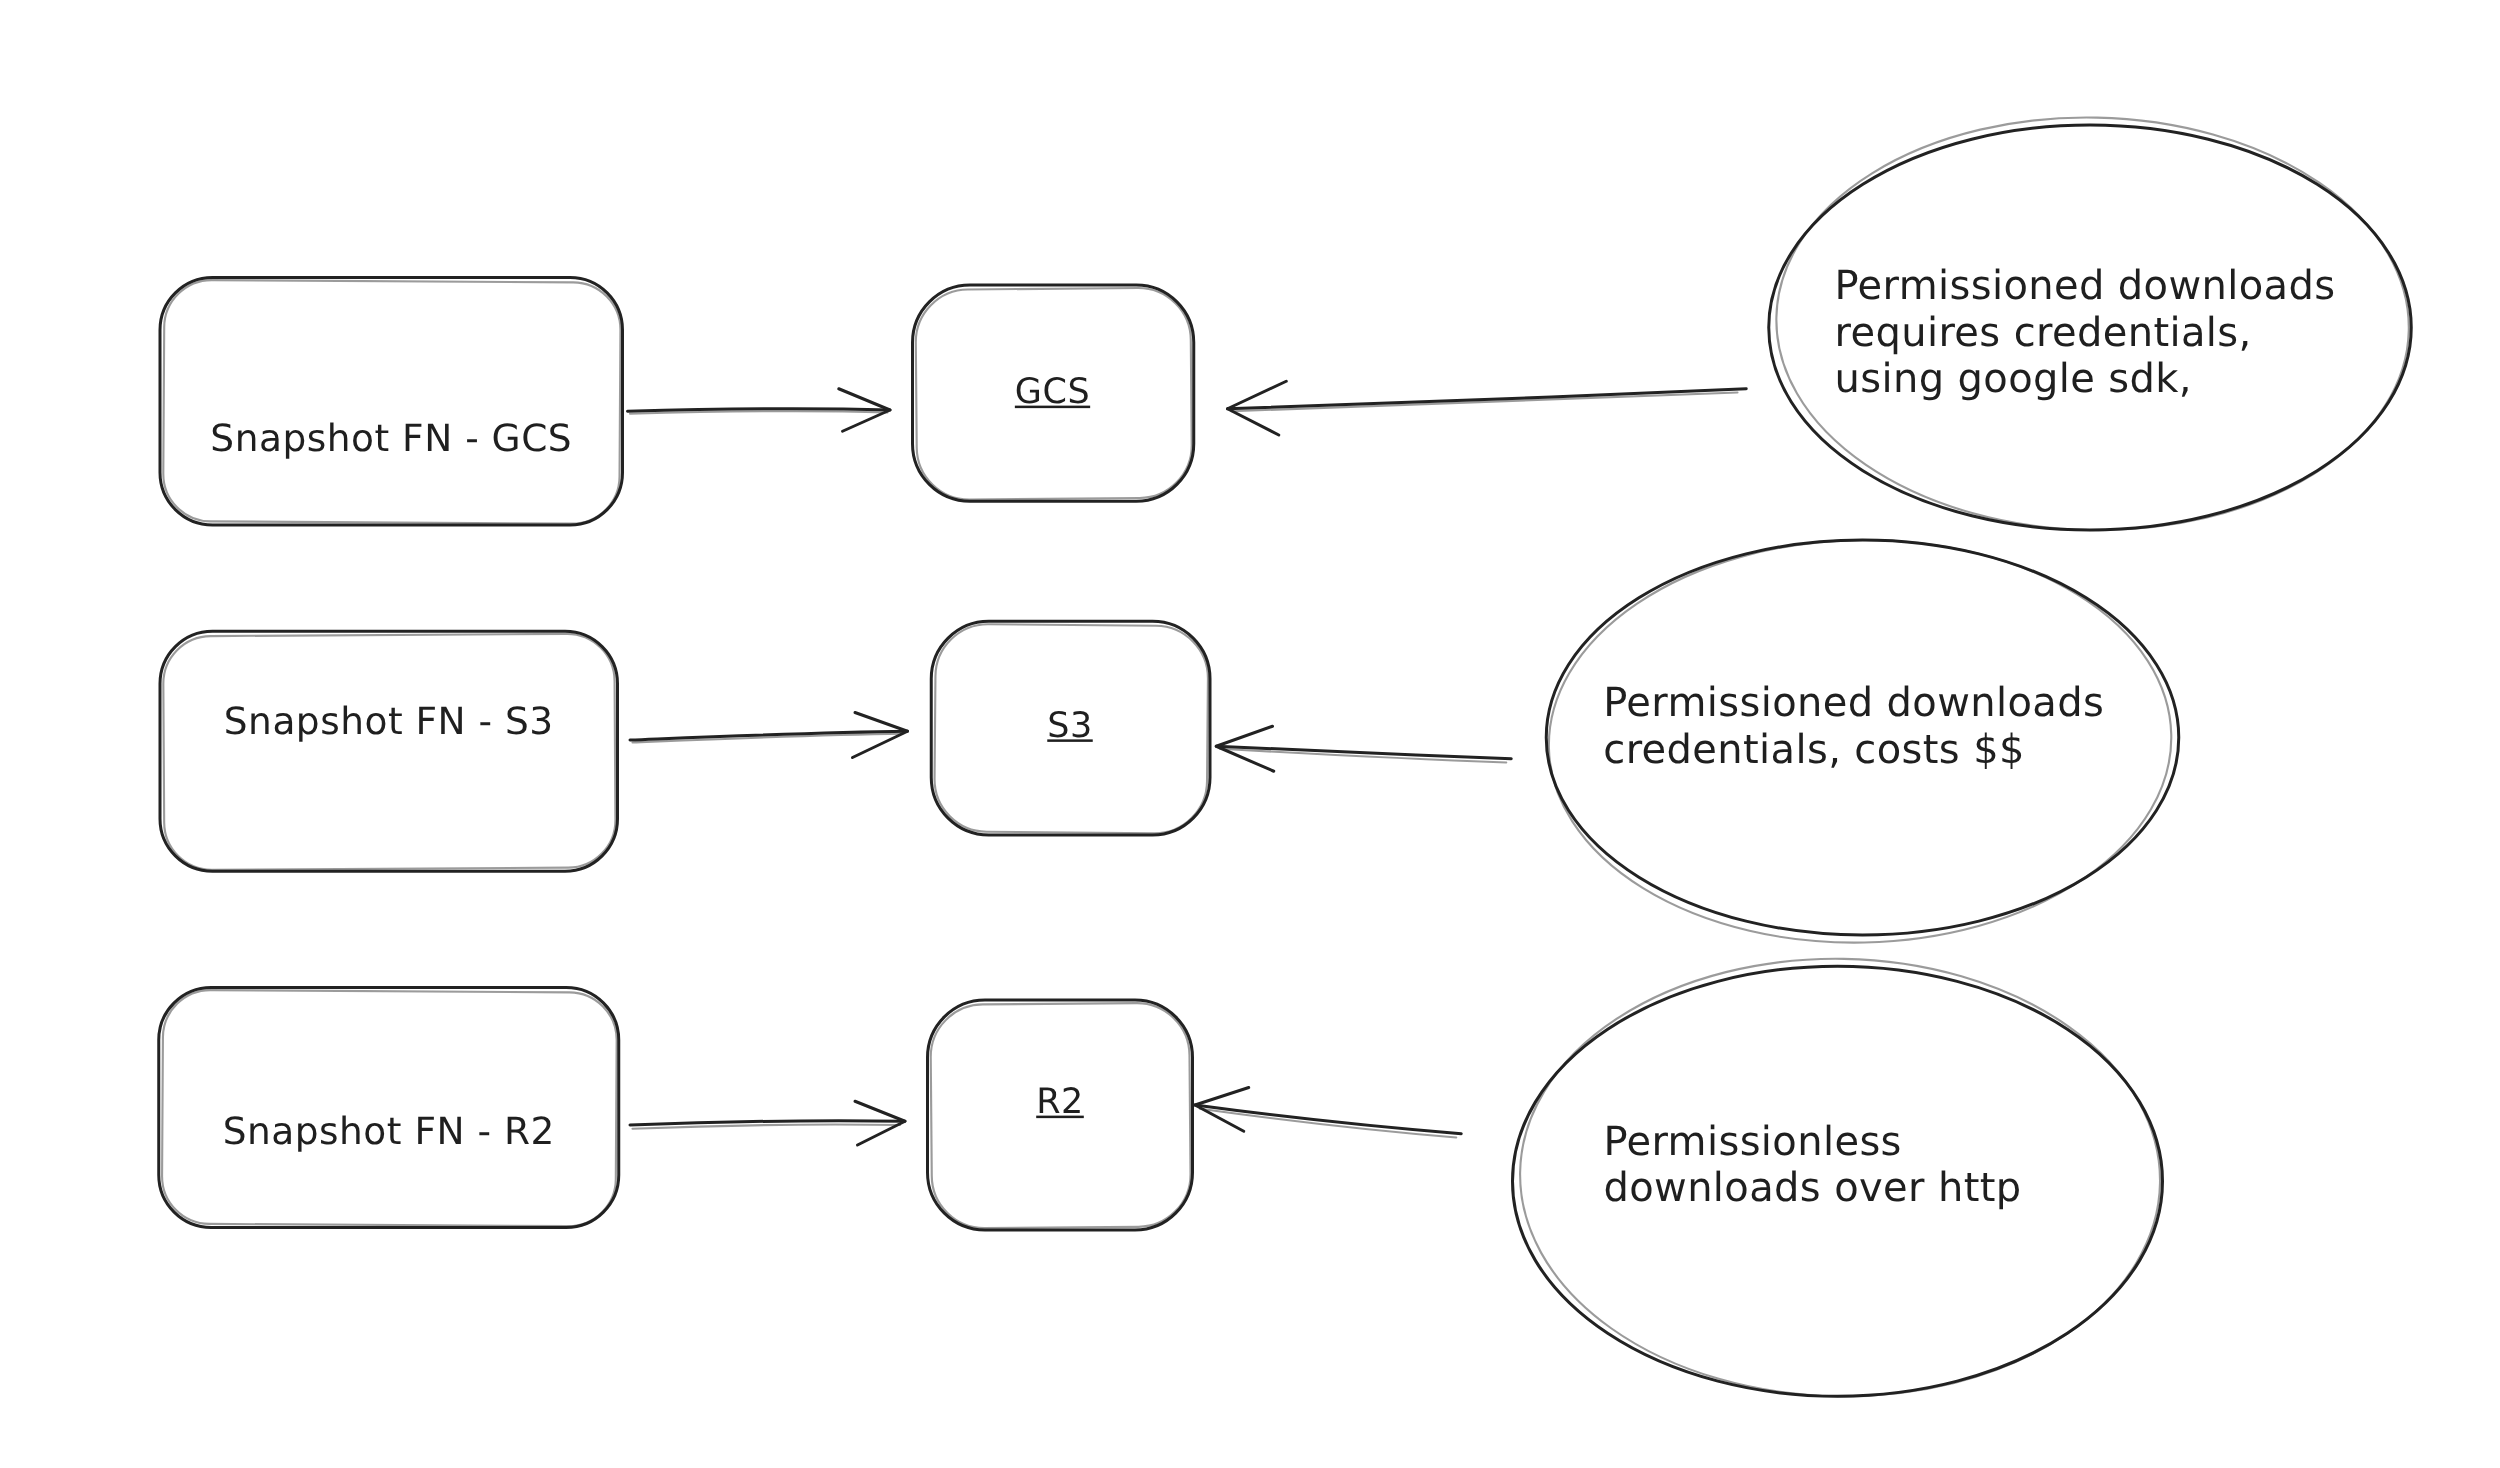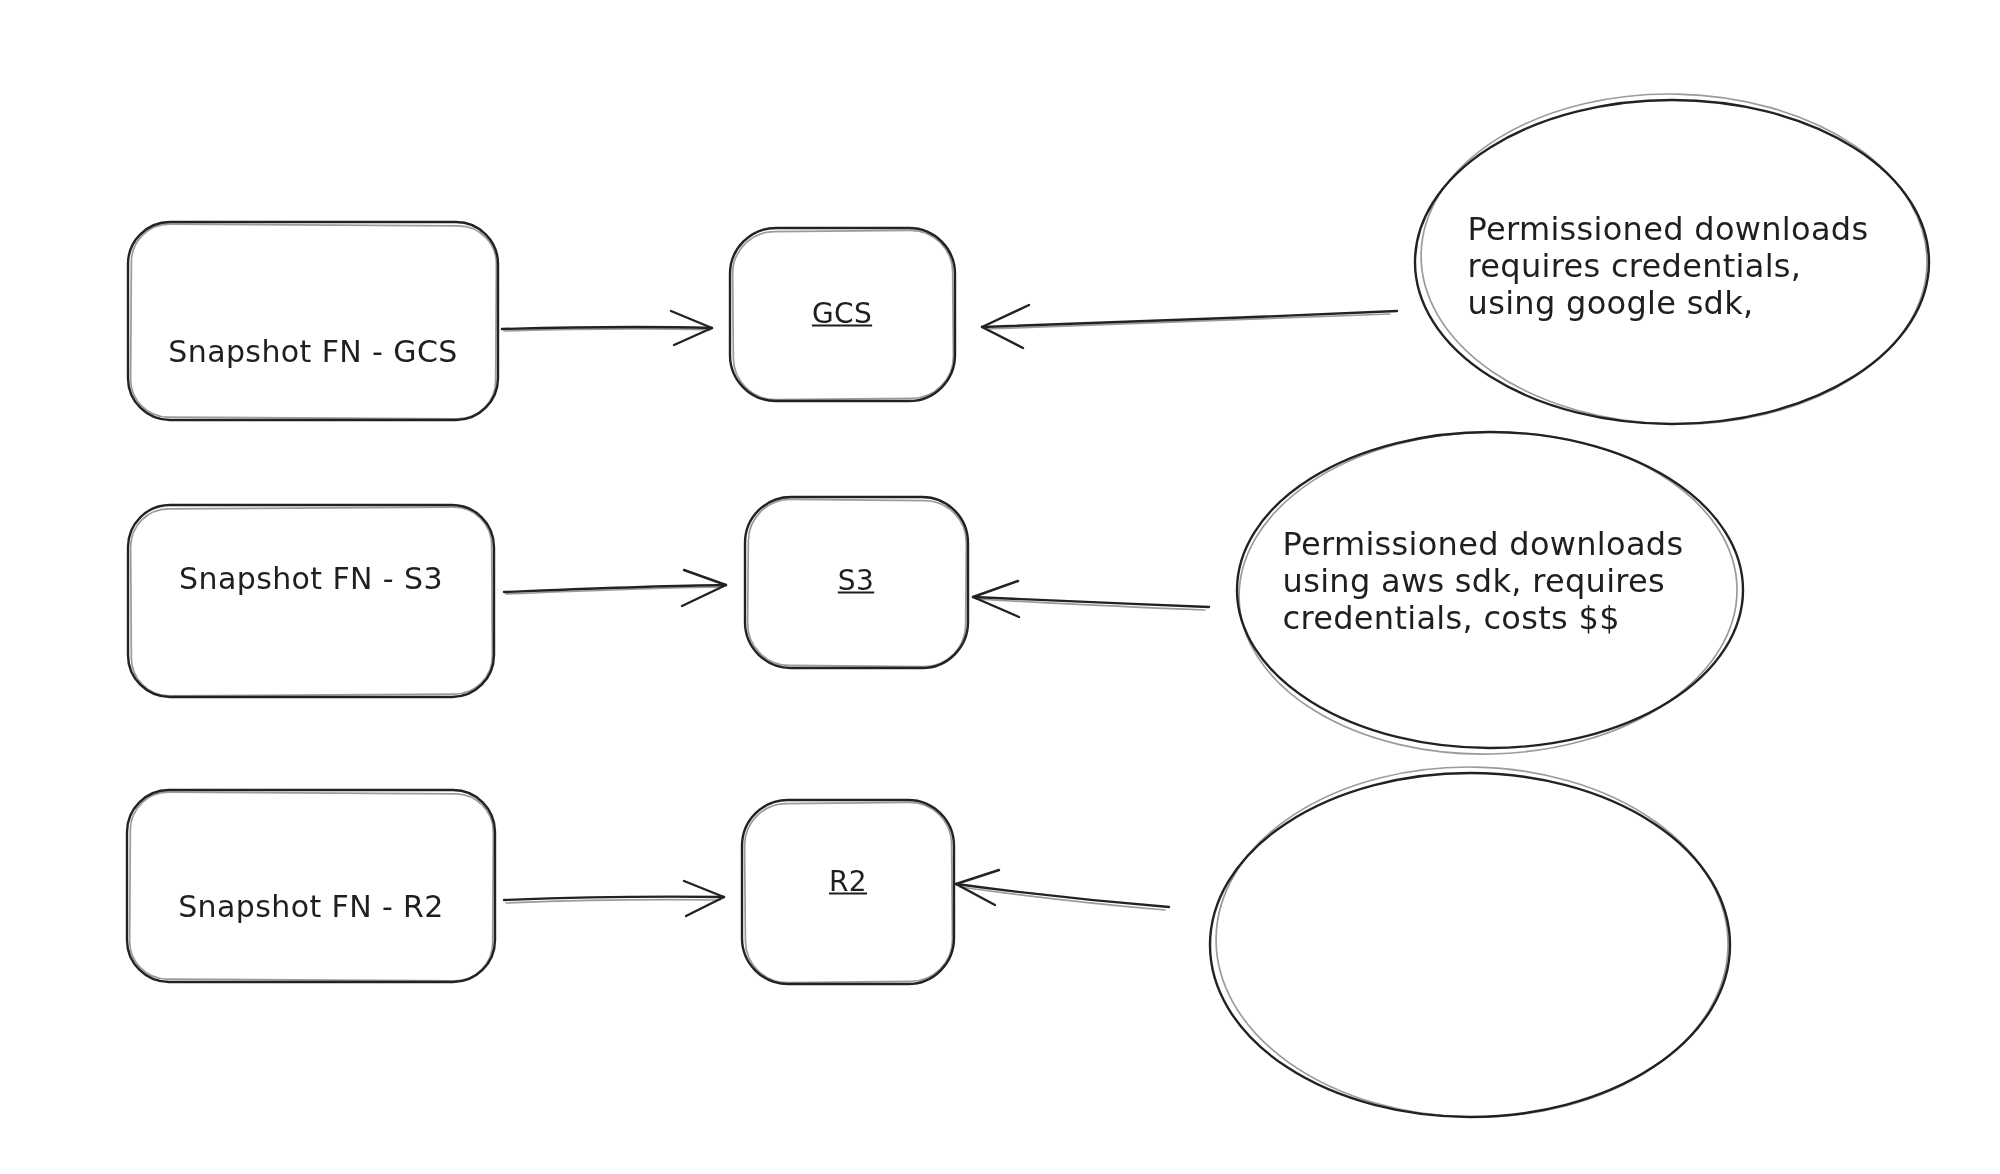--- a/index.html
+++ b/index.html
@@ -159,18 +159,21 @@
   <div class="label node-label-sm" style="left:848px; top:881px;">R2</div>
 
   <div class="note" style="left:1668px; top:266px;">
     <div class="note-line">Permissioned downloads</div>
     <div class="note-line">requires credentials,</div>
     <div class="note-line">using google sdk,</div>
   </div>
 
   <div class="note" style="left:1483px; top:581px;">
     <div class="note-line">Permissioned downloads</div>
-    <div class="note-line">using aws sdk, requires</div>
     <div class="note-line">credentials, costs $$</div>
   </div>
 
+  <div class="note" style="left:1450px; top:932px;">
+    <div class="note-line">Permissionless</div>
+    <div class="note-line">downloads over http</div>
+  </div>
 
 </div>
 
 </body></html>

